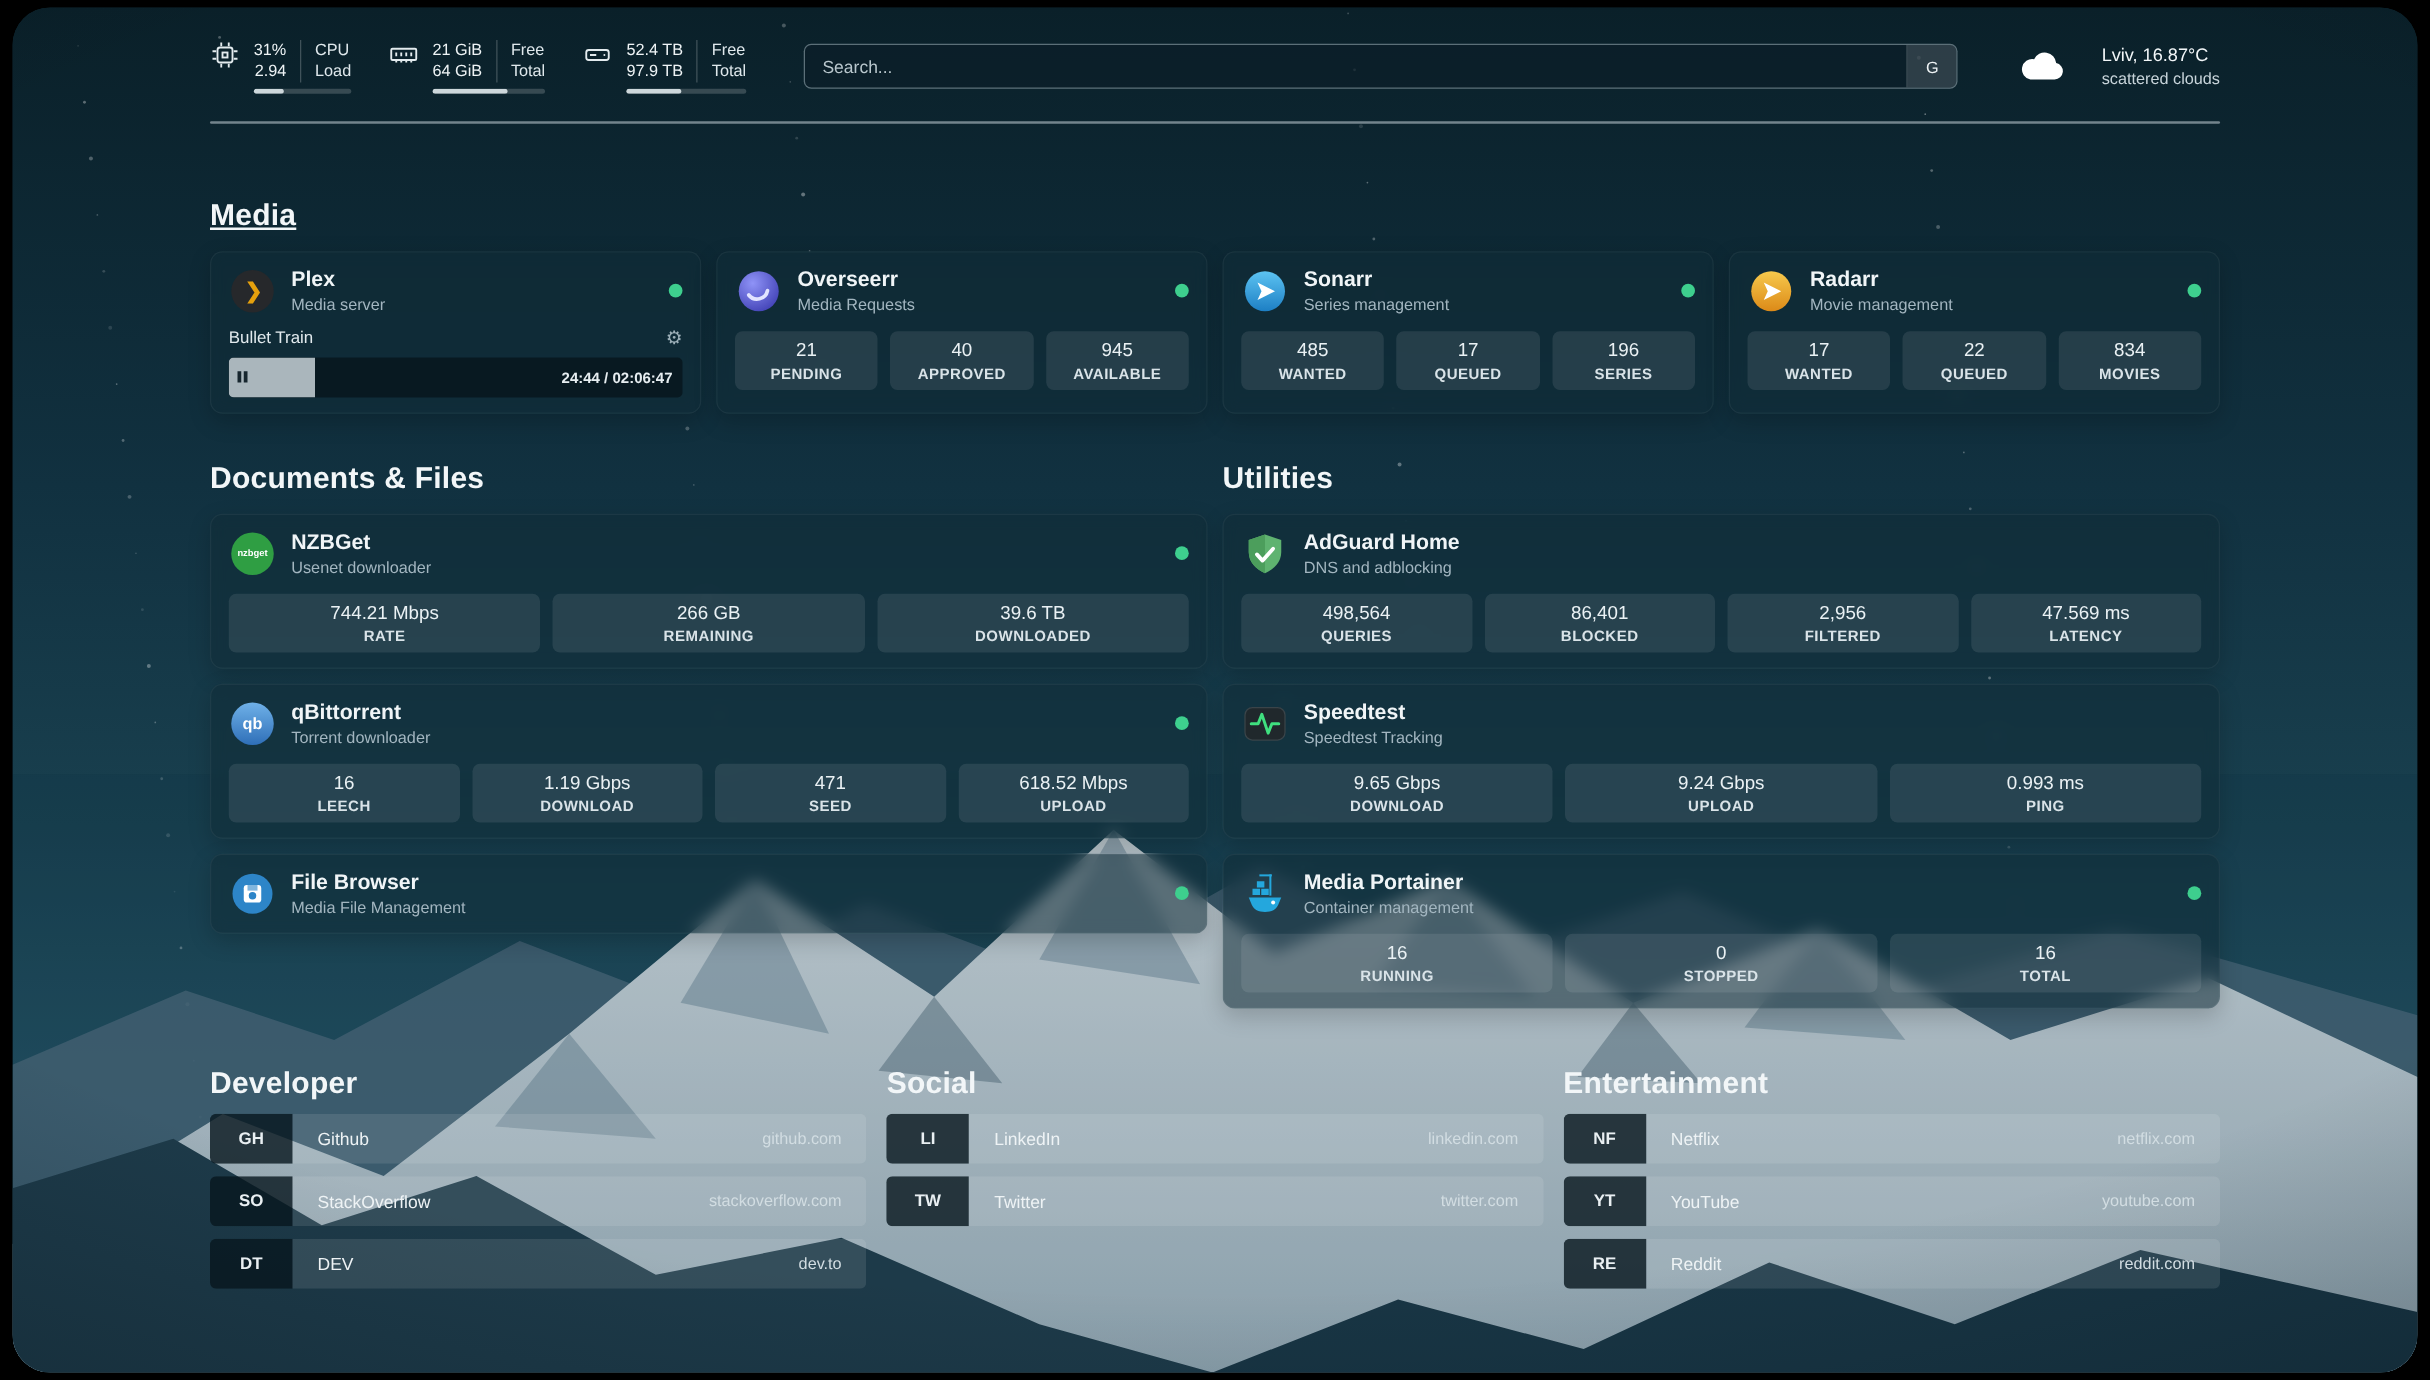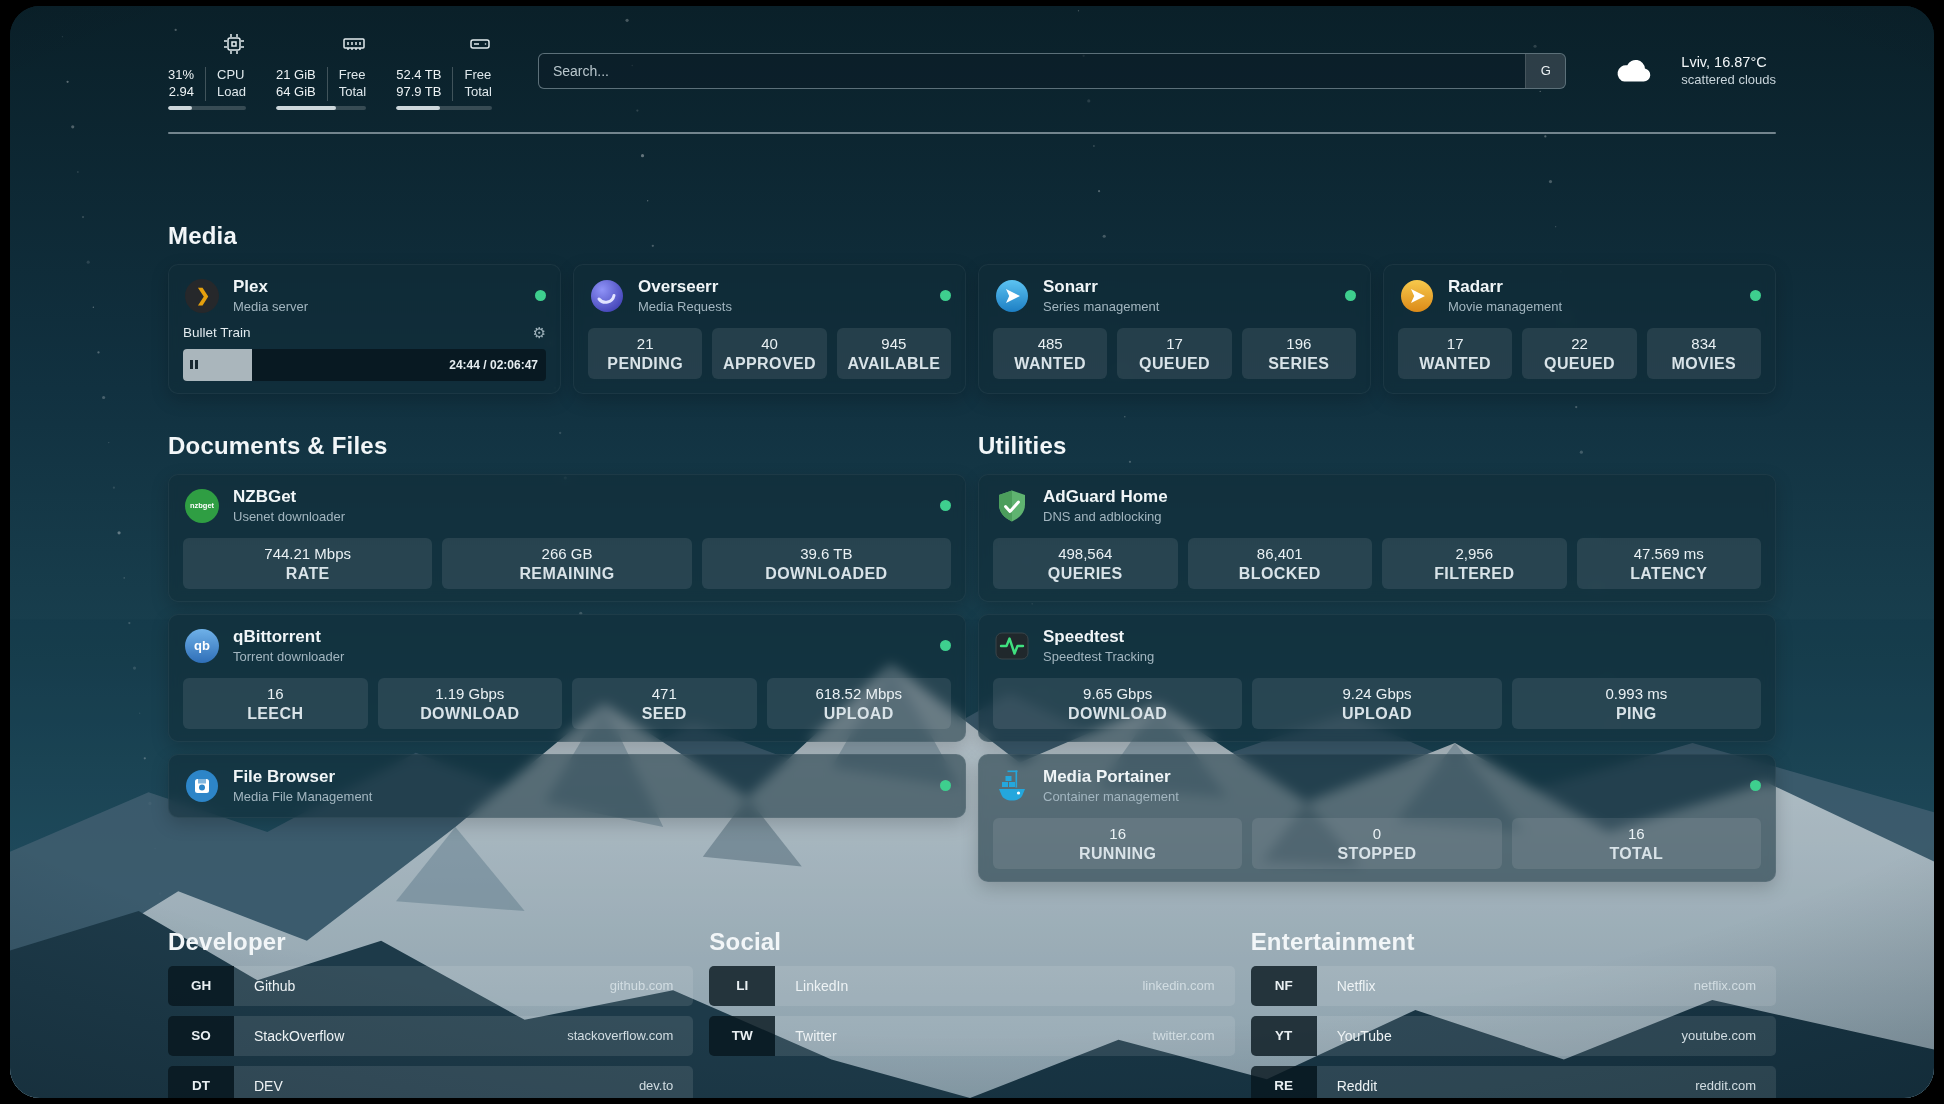--- a/index.html
+++ b/index.html
@@ -6,21 +6,21 @@
   html,body { width:1944px; height:1104px; background:#000; font-family:"Liberation Sans", sans-serif; }
   .screen { position:absolute; top:6px; left:10px; right:10px; bottom:6px; border-radius:30px; overflow:hidden; background:#0c2530; }
   .bg { position:absolute; inset:0; width:100%; height:100%; display:block; }
   .vignette { position:absolute; inset:0; pointer-events:none;
     background: radial-gradient(120% 95% at 50% 42%, rgba(0,0,0,0) 55%, rgba(2,12,18,0.5) 100%); }
   .content { position:relative; width:1608px; margin:0 auto; padding-top:26px; z-index:2; color:#e9f0f3; }
 
   
   header { display:flex; align-items:center; }
   .sysstats { display:flex; gap:30px; }
-  .stat { display:flex; align-items:flex-end; gap:11px;flex-direction:column; }
+  .stat { display:flex; align-items:flex-start; gap:11px; }
   .hicon { width:24px; height:24px; flex:none; }
   .stat-cols { display:flex; font-size:13px; line-height:1.3; color:#eef3f5; }
   .stat-cols .vals { text-align:right; }
   .stat-cols .labs { margin-left:11px; padding-left:11px; border-left:1px solid rgba(255,255,255,0.22); color:#dfe8ec; }
   .stat-bar { margin-top:5px; height:4px; border-radius:2px; background:rgba(255,255,255,0.18); overflow:hidden; }
   .stat-bar .fill { height:100%; background:#cdd7db; border-radius:2px; }
 
   .search { flex:1; margin:0 46px; position:relative; height:36px; }
   .search input { width:100%; height:100%; background:rgba(12,30,40,0.55); border:1px solid rgba(158,178,188,0.55);
     border-radius:6px; color:#e9f0f3; padding:0 24px 0 14px; font-size:14px; font-family:inherit; outline:none; }
@@ -30,40 +30,40 @@
     font-size:13px; color:#eef3f5; cursor:pointer; }
 
   .weather { display:flex; align-items:center; gap:25px; flex:none; }
   .weather .w1 { font-size:14.5px; color:#f2f6f8; }
   .weather .w2 { font-size:13px; color:#c8d4da; margin-top:2px; }
 
   .divider { margin-top:22px; height:2px; background:rgba(200,212,219,0.55); border-radius:1px; }
 
   
   .sec-title { font-size:24px; font-weight:600; color:#f2f6f8; letter-spacing:0.2px; }
-  .mt-media { margin-top:88px; }
+  .mt-media { margin-top:60px;text-decoration:underline; }
   .grid4 { margin-top:14px; display:grid; grid-template-columns:repeat(4,1fr); gap:12px; }
   .grid2 { margin-top:38px; display:grid; grid-template-columns:1fr 1fr; gap:12px; align-items:start; }
   .grid3 { margin-top:46px; display:grid; grid-template-columns:repeat(3,1fr); gap:16px; align-items:start; }
   .col .card { margin-top:12px; }
   .col .sec-title + .card { margin-top:14px; }
 
   .card { background:rgba(17,43,55,0.55); border:1px solid rgba(255,255,255,0.05); border-radius:10px;
     padding:12px 14px; backdrop-filter:blur(6px); box-shadow:0 6px 18px rgba(0,0,0,0.18); cursor:pointer; }
   .card-head { display:flex; align-items:center; gap:12px; }
   .icon-wrap { width:38px; height:38px; flex:none; display:flex; align-items:center; justify-content:center; }
   .icon-wrap svg { width:36px; height:36px; }
   .texts .name { font-size:17px; font-weight:600; color:#f0f5f7; }
   .texts .sub { font-size:13px; color:#a3b6c0; margin-top:2px; }
   .dot { width:11px; height:11px; border-radius:50%; background:#3ecf8e; margin-left:auto; flex:none; }
 
   .stats-row { display:flex; gap:10px; margin-top:13px; }
   .stat-box { flex:1; background:rgba(255,255,255,0.09); border-radius:6px; text-align:center; padding:7px 4px 6px; }
   .stat-value { font-size:15px; color:#eaf1f4; }
-  .stat-label { font-size:16px; font-weight:700; color:#d9e3e8; letter-spacing:0.4px; margin-top:3px; }
+  .stat-label { font-size:12px; font-weight:700; color:#d9e3e8; letter-spacing:0.4px; margin-top:3px; }
 
   
   .player { margin-top:9px; }
   .player-top { display:flex; align-items:center; justify-content:space-between; font-size:13.5px; color:#e2eaee; }
   .gear { color:#9db0b9; font-size:15px; cursor:pointer; }
   .player-bar { margin-top:7px; position:relative; height:32px; background:rgba(6,20,28,0.78); border-radius:4px;
     overflow:hidden; display:flex; align-items:center; cursor:pointer; }
   .player-fill { position:absolute; left:0; top:0; bottom:0; background:#aab6bc; }
   .pause { position:relative; margin-left:7px; display:flex; gap:2.5px; }
   .pause i { display:block; width:2.5px; height:9px; background:#17262e; }

